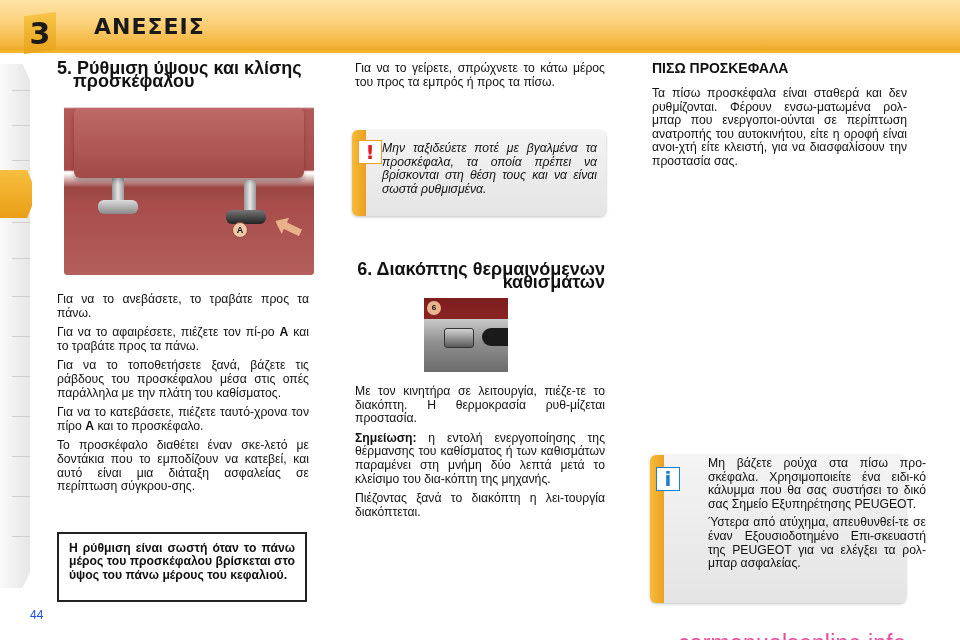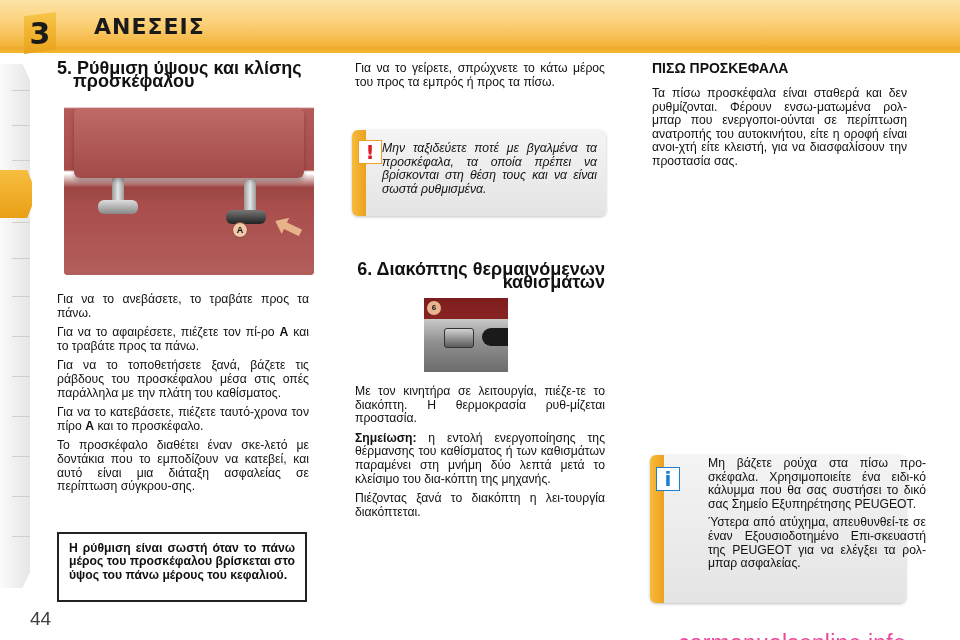--- a/index.html
+++ b/index.html
@@ -52,21 +52,21 @@
                 font-family:"DejaVu Sans", sans-serif; }
   .alert-text { position:absolute; font-size:12.2px; line-height:13.6px; }
   .alert-text p { margin:0 0 5px 0; text-align:justify; }
   .switch-img { position:absolute; left:424px; top:298px; width:84px; height:74px; overflow:hidden;
                 background:linear-gradient(180deg,#7d1d1d 0%,#8a2424 28%,#c8c8c8 29%,#8f8f8f 60%,#6c6c6c 100%); }
   .switch-btn { position:absolute; left:20px; top:30px; width:28px; height:18px; border-radius:3px;
                 background:linear-gradient(180deg,#d2d2d2,#5a5a5a); border:1px solid #333; }
   .switch-hole { position:absolute; left:58px; top:30px; width:40px; height:18px; border-radius:10px; background:#1a1a1a; }
   .switch-num { position:absolute; left:3px; top:3px; width:14px; height:14px; border-radius:50%; background:#e9b48f;
                 font-size:8px; text-align:center; line-height:14px; font-weight:bold; }
-  .page-number { position:absolute; left:30px; top:608px; font-size:19px; color:#404040; }
+  .page-number { position:absolute; left:30px; top:608px; font-size:12px; color:#1d4ed8; }
   .watermark { position:absolute; left:678px; top:609px; font-size:23px; color:#ec4899; letter-spacing:0.2px;margin-top:21px; }
   b.inl { font-weight:bold; }
 </style>
 </head>
 <body>
 
 <div class="header"></div>
 <div class="header-line"></div>
 <div class="chapter-badge">
   <span>3</span>

